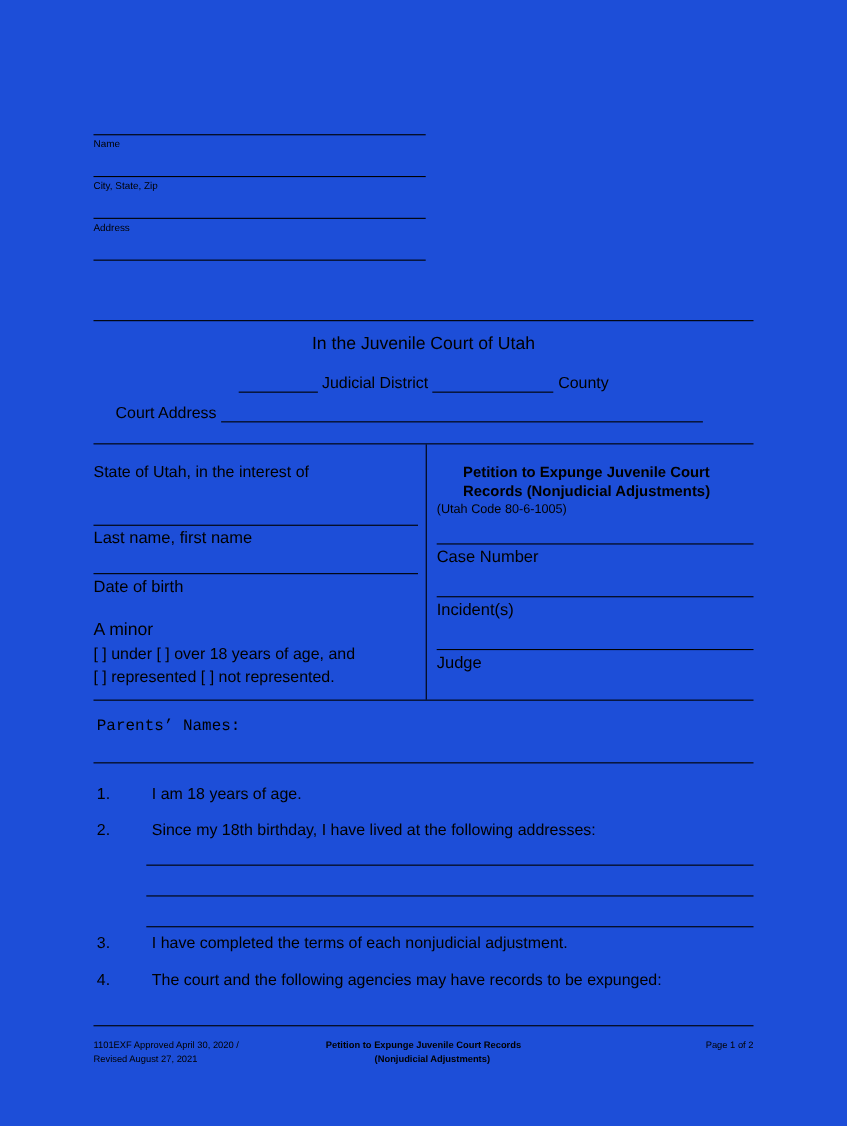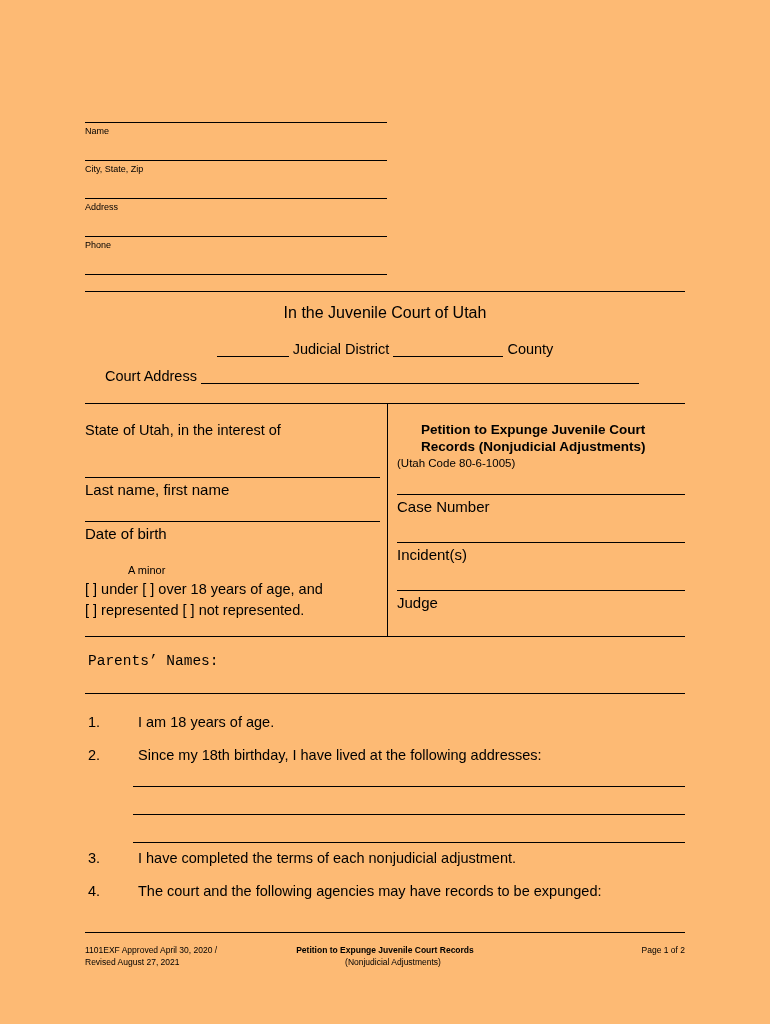--- a/index.html
+++ b/index.html
@@ -13,21 +13,21 @@
     font-family: "Liberation Sans", sans-serif;
     color: #000000;
     position: relative;
     overflow: hidden;
   }
   .page {
     position: absolute;
     left: 0; top: 0;
     width: 770px;
     height: 1024px;
-    background: #fdba74;
+    background: #1d4ed8;
   }
 
   
   .caption-block {
     position: absolute;
     left: 85px;
     top: 105px;
     width: 302px;
   }
   .cap-row {
@@ -121,23 +121,22 @@
   .ul-field {
     border-bottom: 1px solid #000;
     height: 1px;
     margin-top: 10px;
   }
   .fld-label {
     font-size: 15px;
     padding-top: 3px;
   }
   .minor {
-    font-size: 11px;
+    font-size: 16px;
     padding-top: 22px;
-    margin-left: 43px;
   }
   .minor-line {
     font-size: 14.5px;
     padding-top: 5px;
   }
   .pet-title {
     font-size: 13.5px;
     font-weight: bold;
     line-height: 17px;
     padding-top: 17px;
@@ -199,43 +198,39 @@
     font-size: 8.5px;
     line-height: 12px;
   }
   .foot-left { left: 85px; top: 944px; }
   .foot-center {
     left: 85px; top: 944px; width: 600px;
     text-align: center;
     font-weight: bold;
   }
   .foot-right { left: 85px; top: 944px; width: 600px; text-align: right; }
-  .foot-center .l2 { font-weight: normal; margin-left: 16px; }
+  .foot-center .l2 { font-weight: bold; margin-left: 16px; }
 </style>
 </head>
 <body>
 
 <div class="page">
 
   <div class="caption-block">
     <div class="cap-row">
       <div class="cap-line"></div>
       <div class="cap-label">Name</div>
     </div>
     <div class="cap-row">
       <div class="cap-line"></div>
       <div class="cap-label">City, State, Zip</div>
     </div>
     <div class="cap-row">
       <div class="cap-line"></div>
       <div class="cap-label">Address</div>
-    </div>
-    <div class="cap-row">
-      <div class="cap-line"></div>
-      <div class="cap-label">Phone</div>
     </div>
     <div class="cap-row">
       <div class="cap-line"></div>
     </div>
   </div>
 
   <div class="hr-full" style="top:291px;"></div>
 
   <div class="court-title">In the Juvenile Court of Utah</div>
 

